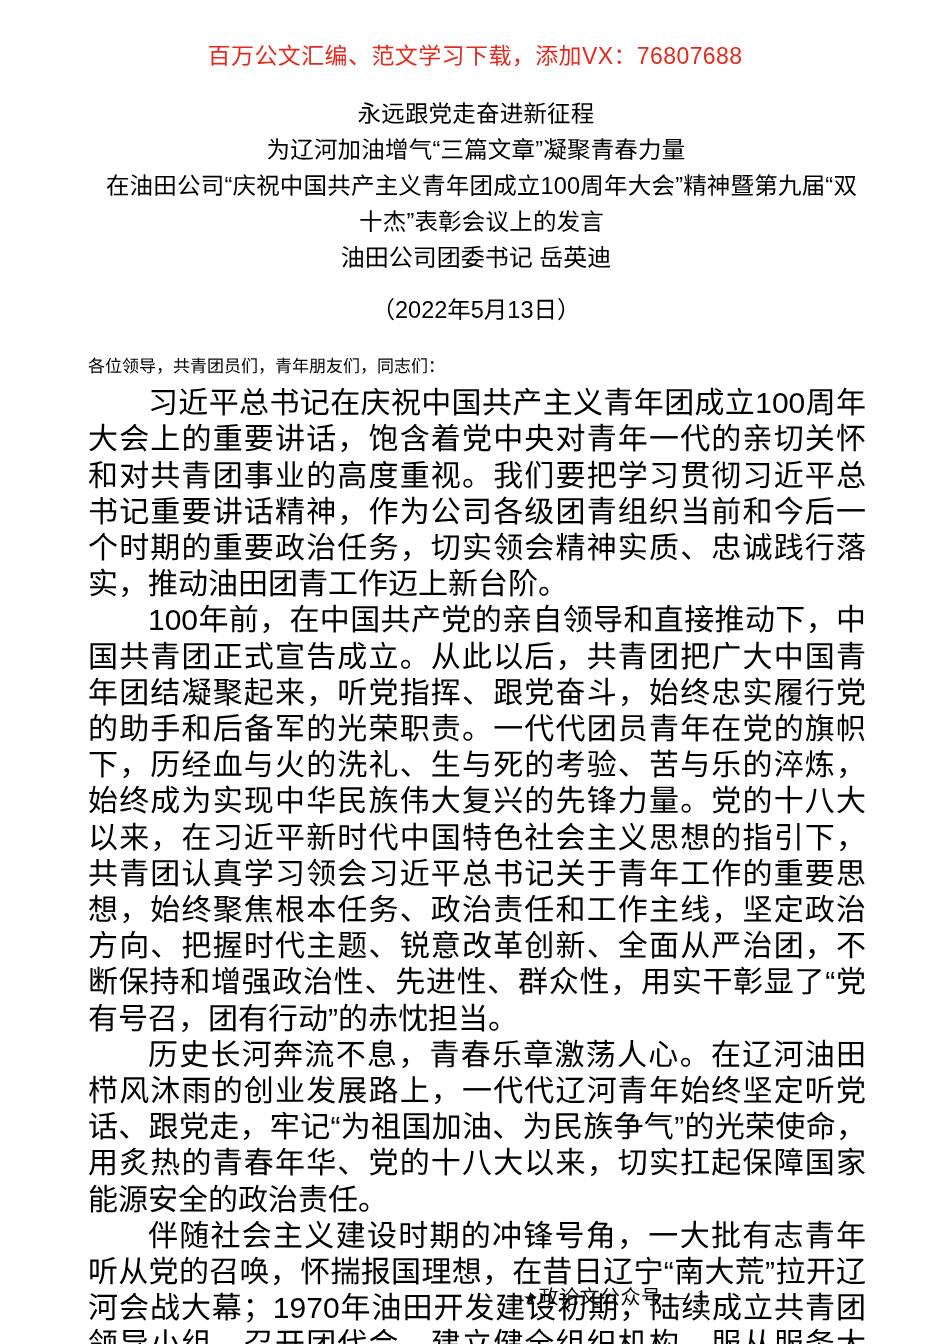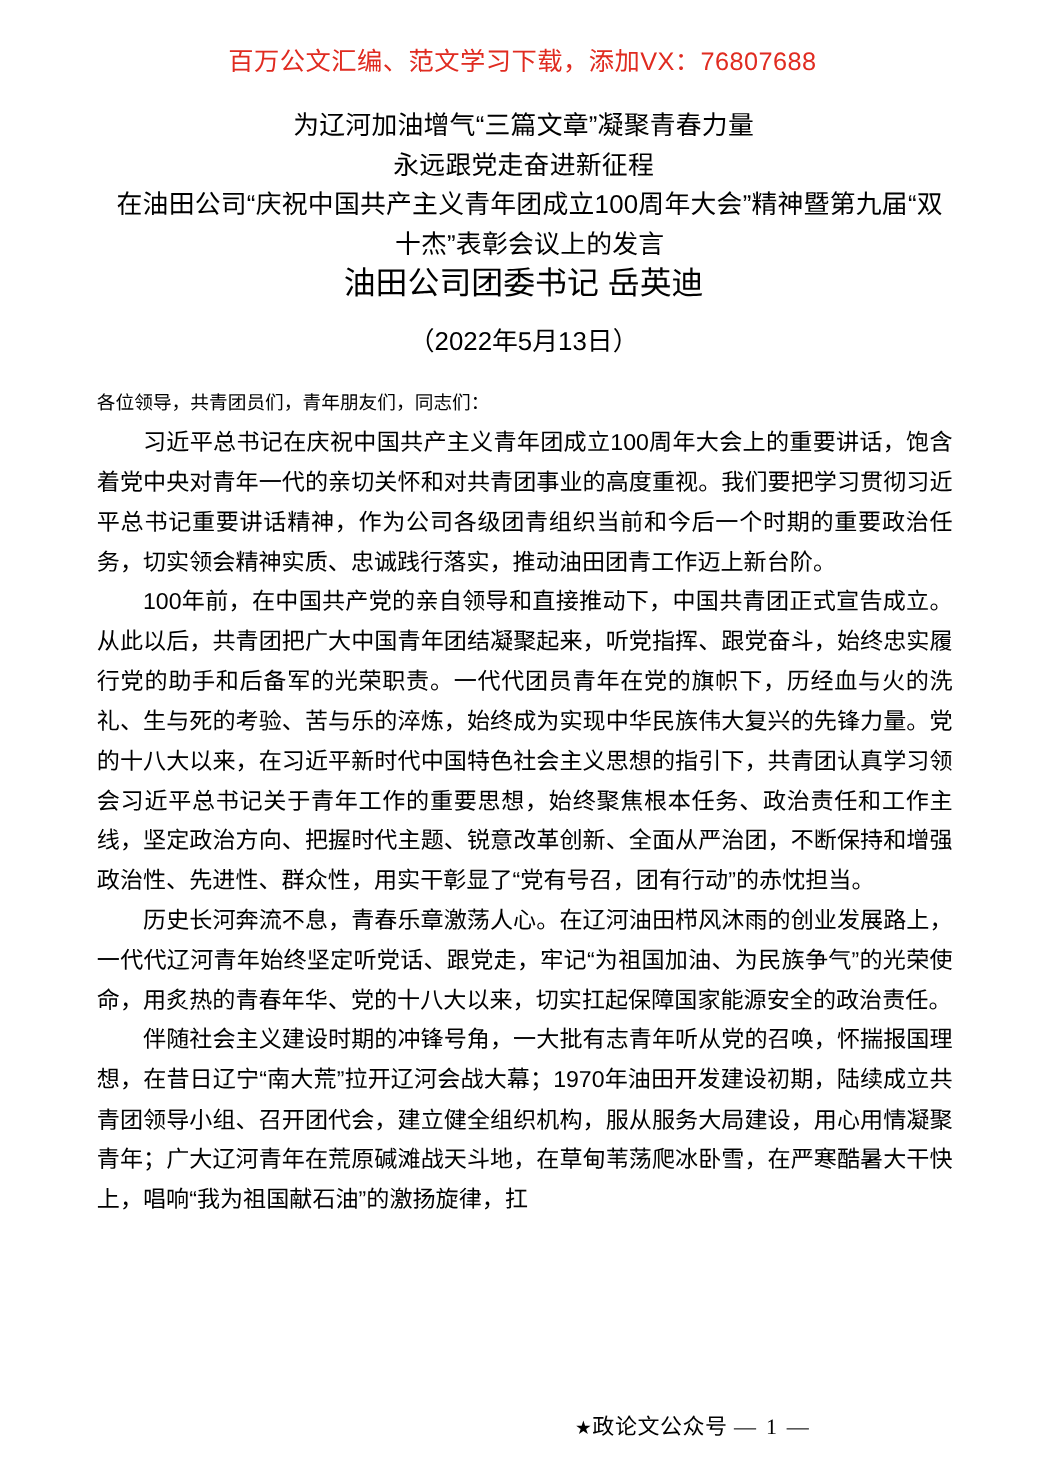--- a/index.html
+++ b/index.html
@@ -52,21 +52,21 @@
     font-size: 23.5px;
     line-height: 36px;
     letter-spacing: 0.2px;
     text-align: center;
   }
   .title-line.wrap {
     text-align: center;
     margin-left: 11px;
   }
   .byline {
-    font-size: 29px;
+    font-size: 24px;
     line-height: 36px;
     text-align: center;
   }
   .dateline {
     font-size: 23.5px;
     line-height: 36px;
     text-align: center;
     margin-top: 16px;
   }
 
@@ -78,21 +78,21 @@
     width: 778px;
   }
   .salutation {
     font-size: 17px;
     line-height: 36.2px;
     text-align: justify;
     text-justify: inter-ideograph;
     margin: 0;
   }
   .para {
-    font-size: 21px;
+    font-size: 30px;
     line-height: 36.2px;
     text-align: justify;
     text-justify: inter-ideograph;
     text-indent: 2em;
     margin: 0;
     word-break: break-all;
   }
 
   
   .footer {
@@ -126,22 +126,22 @@
   }
 </style>
 </head>
 <body>
 
 <div class="page">
 
   <div class="promo-header" style="color: rgb(224, 43, 32);">百万公文汇编、范文学习下载，添加VX：76807688</div>
 
   <div class="title-block">
+    <div class="title-line">永远跟党走奋进新征程</div>
     <div class="title-line">为辽河加油增气“三篇文章”凝聚青春力量</div>
-    <div class="title-line">永远跟党走奋进新征程</div>
     <div class="title-line wrap">在油田公司“庆祝中国共产主义青年团成立100周年大会”精神暨第九届“双十杰”表彰会议上的发言</div>
     <div class="byline">油田公司团委书记 岳英迪</div>
     <div class="dateline">（2022年5月13日）</div>
   </div>
 
   <div class="body-block">
     <p class="salutation">各位领导，共青团员们，青年朋友们，同志们：</p>
     <p class="para">习近平总书记在庆祝中国共产主义青年团成立100周年大会上的重要讲话，饱含着党中央对青年一代的亲切关怀和对共青团事业的高度重视。我们要把学习贯彻习近平总书记重要讲话精神，作为公司各级团青组织当前和今后一个时期的重要政治任务，切实领会精神实质、忠诚践行落实，推动油田团青工作迈上新台阶。</p>
     <p class="para">100年前，在中国共产党的亲自领导和直接推动下，中国共青团正式宣告成立。从此以后，共青团把广大中国青年团结凝聚起来，听党指挥、跟党奋斗，始终忠实履行党的助手和后备军的光荣职责。一代代团员青年在党的旗帜下，历经血与火的洗礼、生与死的考验、苦与乐的淬炼，始终成为实现中华民族伟大复兴的先锋力量。党的十八大以来，在习近平新时代中国特色社会主义思想的指引下，共青团认真学习领会习近平总书记关于青年工作的重要思想，始终聚焦根本任务、政治责任和工作主线，坚定政治方向、把握时代主题、锐意改革创新、全面从严治团，不断保持和增强政治性、先进性、群众性，用实干彰显了“党有号召，团有行动”的赤忱担当。</p>
     <p class="para">历史长河奔流不息，青春乐章激荡人心。在辽河油田栉风沐雨的创业发展路上，一代代辽河青年始终坚定听党话、跟党走，牢记“为祖国加油、为民族争气”的光荣使命，用炙热的青春年华、党的十八大以来，切实扛起保障国家能源安全的政治责任。</p>

